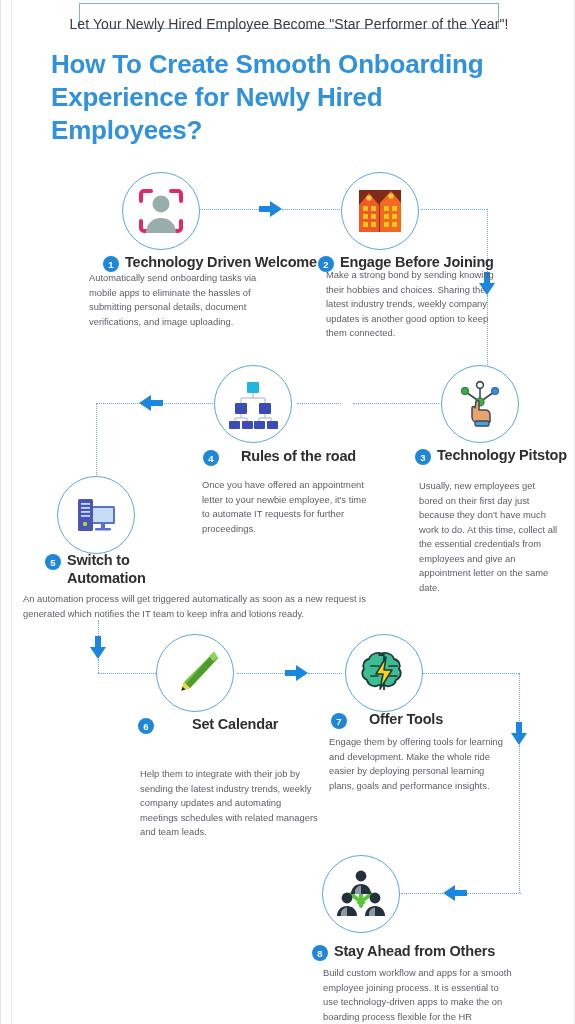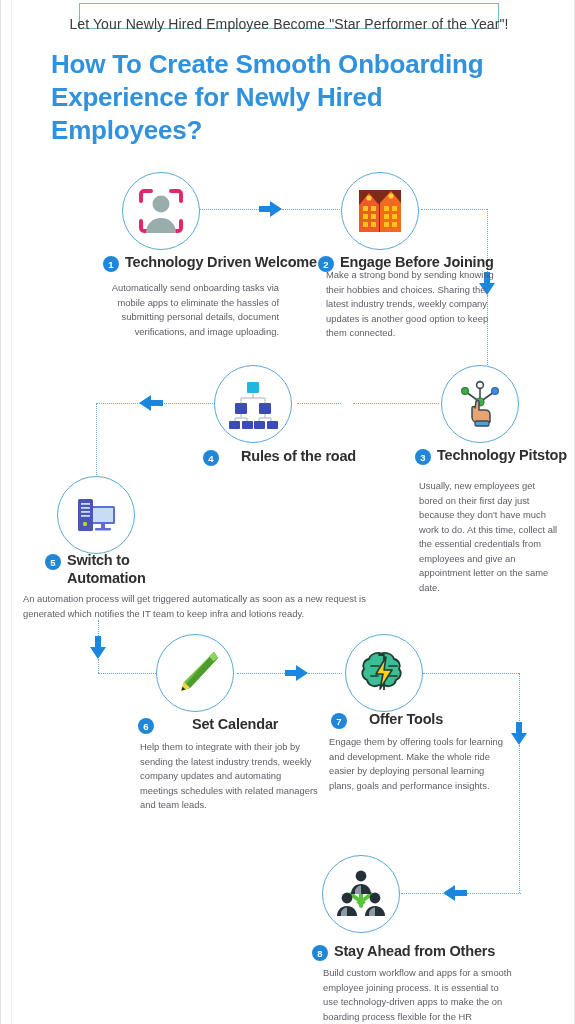--- a/index.html
+++ b/index.html
@@ -143,21 +143,21 @@
       <path d="M6 36v7a3 3 0 0 0 3 3h7" fill="none" stroke="#e0296b" stroke-width="4" stroke-linecap="round"></path>
       <path d="M46 36v7a3 3 0 0 1-3 3h-7" fill="none" stroke="#e0296b" stroke-width="4" stroke-linecap="round"></path>
       <circle cx="26" cy="19" r="8.5" fill="#9aadad"></circle>
       <path d="M11 48c0-9 6.7-15 15-15s15 6 15 15z" fill="#9aadad"></path>
     </svg>
   </div>
   <div class="step-head" style="left:102px;top:254px;width:220px;">
     <span class="badge">1</span>
     <span class="step-title">Technology Driven Welcome</span>
   </div>
-  <div class="step-body" style="left:88px;top:281px;width:190px;text-align:right;">Automatically send onboarding tasks via mobile apps to eliminate the hassles of submitting personal details, document verifications, and image uploading.</div>
+  <div class="step-body" style="left:88px;top:271px;width:190px;">Automatically send onboarding tasks via mobile apps to eliminate the hassles of submitting personal details, document verifications, and image uploading.</div>
 
   <div class="circle" style="left:340px;top:172px;">
     <svg class="ico" viewBox="0 0 52 52">
       <rect x="5" y="5" width="42" height="42" fill="#7d2a18"></rect>
       <path d="M5 20 L15 8 L25 20 L25 47 L5 47Z" fill="#f05a28"></path>
       <path d="M26 18 L37 6 L47 18 L47 47 L26 47Z" fill="#f26a20"></path>
       <circle cx="15" cy="13" r="2.6" fill="#ffd23f"></circle>
       <circle cx="37" cy="11" r="2.6" fill="#ffd23f"></circle>
       <g fill="#ffc31a">
         <rect x="9" y="21" width="5" height="5"></rect>
@@ -222,20 +222,21 @@
       <rect x="2" y="43" width="11" height="8" rx="1" fill="#3b4bb8"></rect>
       <rect x="15" y="43" width="11" height="8" rx="1" fill="#3b4bb8"></rect>
       <rect x="27" y="43" width="11" height="8" rx="1" fill="#3b4bb8"></rect>
       <rect x="40" y="43" width="11" height="8" rx="1" fill="#3b4bb8"></rect>
     </svg>
   </div>
   <div class="step-head" style="left:202px;top:448px;width:180px;">
     <span class="badge">4</span>
     <span class="step-title" style="margin-left:16px;">Rules of the road</span>
   </div>
+  <div class="step-body" style="left:201px;top:478px;width:170px;">Once you have offered an appointment letter to your newbie employee, it's time to automate IT requests for further proceedings.</div>
 
   <div class="circle" style="left:56px;top:476px;">
     <svg class="ico" viewBox="0 0 52 52">
       <rect x="21" y="17" width="24" height="18" rx="1.5" fill="#5b6fd6"></rect>
       <rect x="23" y="19" width="20" height="14" fill="#c7ddf5"></rect>
       <rect x="31" y="35" width="4" height="5" fill="#5b6fd6"></rect>
       <rect x="25" y="39" width="16" height="2.6" rx="1" fill="#5b6fd6"></rect>
       <rect x="8" y="10" width="15" height="32" rx="1.6" fill="#4a55b5"></rect>
       <g fill="#c7ddf5">
         <rect x="11" y="14" width="9" height="1.8"></rect>
@@ -258,21 +259,21 @@
       <path d="M45 5 L49 11 L21 41 L17 37 Z" fill="#4e9c2c"></path>
       <path d="M15 35 L21 41 L12 44 Z" fill="#f5d547"></path>
       <path d="M12.4 43.6 L13.6 39.8 L16.6 42.6 Z" fill="#1d2b36"></path>
       <path d="M40 9 L45 5 L49 11 L44 14 Z" fill="#8fd45f"></path>
     </svg>
   </div>
   <div class="step-head" style="left:137px;top:716px;width:170px;">
     <span class="badge">6</span>
     <span class="step-title" style="margin-left:32px;">Set Calendar</span>
   </div>
-  <div class="step-body" style="left:139px;top:740px;width:180px;">Help them to integrate with their job by sending the latest industry trends, weekly company updates and automating meetings schedules with related managers and team leads.</div>
+  <div class="step-body" style="left:139px;top:767px;width:180px;">Help them to integrate with their job by sending the latest industry trends, weekly company updates and automating meetings schedules with related managers and team leads.</div>
 
   <div class="circle" style="left:344px;top:634px;">
     <svg class="ico" viewBox="0 0 52 52">
       <path d="M26 8c-5-4-13-2-15 4-5 1-7 6-5 10-3 3-2 9 3 11 1 5 7 8 12 5 2 1 3 1 5 0 5 3 11 0 12-5 5-2 6-8 3-11 2-4 0-9-5-10-2-6-10-8-15-4z" fill="#3dbd93" stroke="#1f3b36" stroke-width="1.8" stroke-linejoin="round"></path>
       <line x1="26" y1="9" x2="26" y2="43" stroke="#1f3b36" stroke-width="1.8"></line>
       <path d="M13 19h8M13 29h7M39 19h-8M39 29h-7" stroke="#1f3b36" stroke-width="1.7" fill="none" stroke-linecap="round"></path>
       <path d="M28 10 L18 27 H25 L22 42 L34 23 H26 Z" fill="#ffd01a" stroke="#1f3b36" stroke-width="1.6" stroke-linejoin="round"></path>
     </svg>
   </div>
   <div class="step-head" style="left:330px;top:711px;width:170px;">

